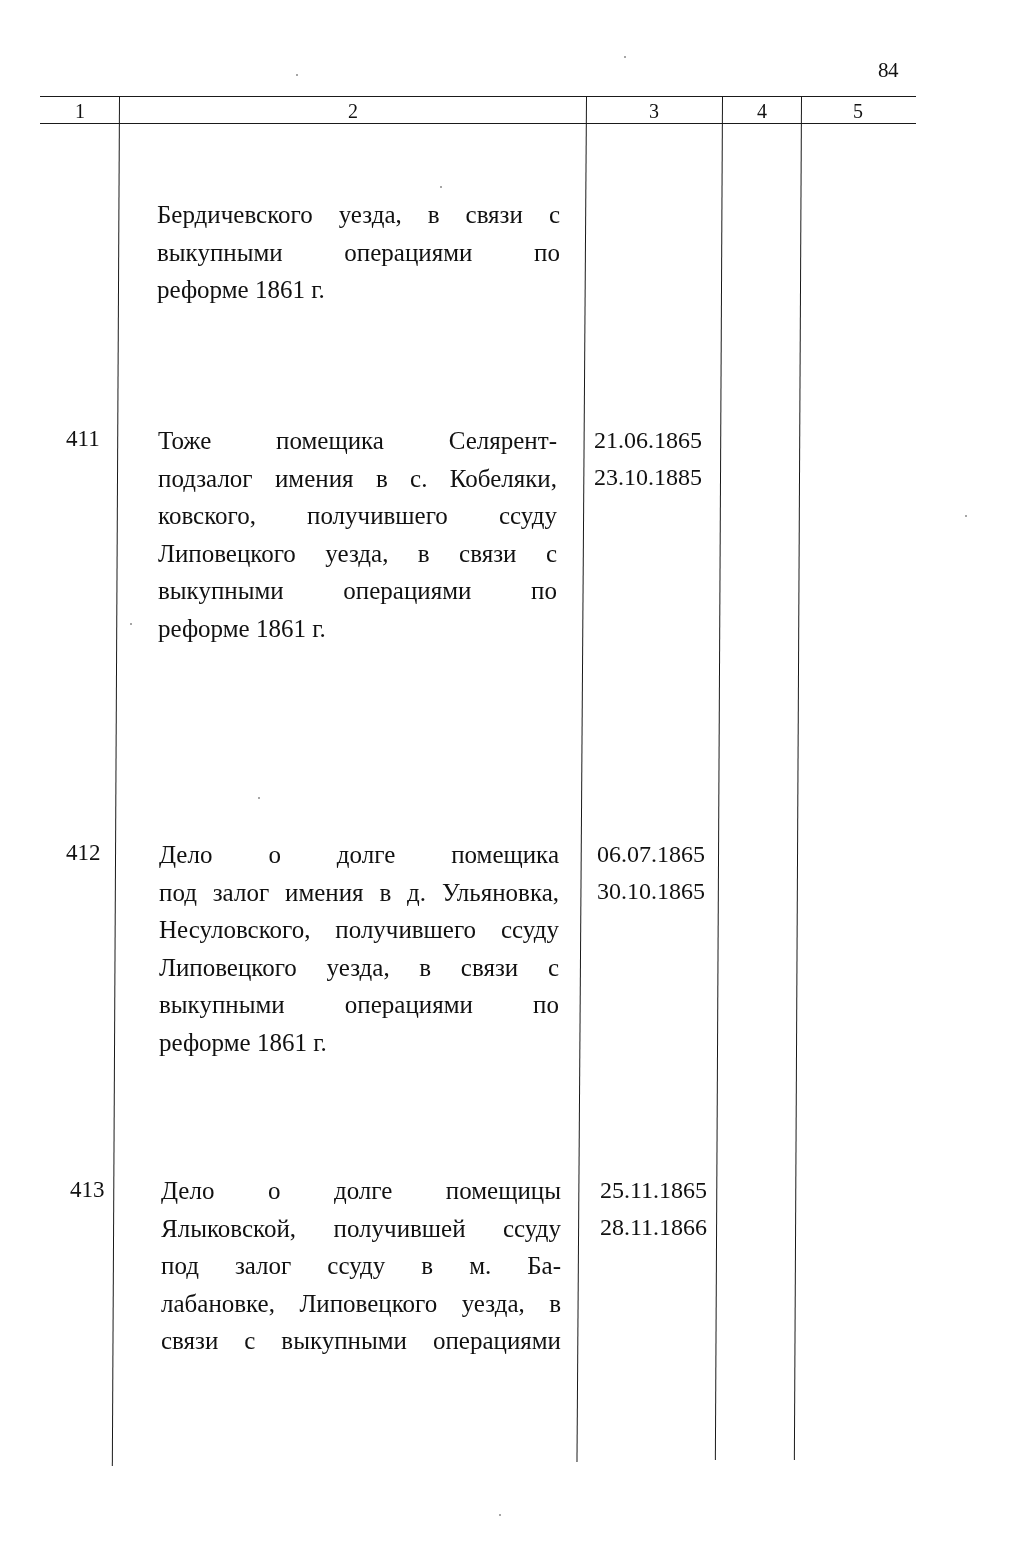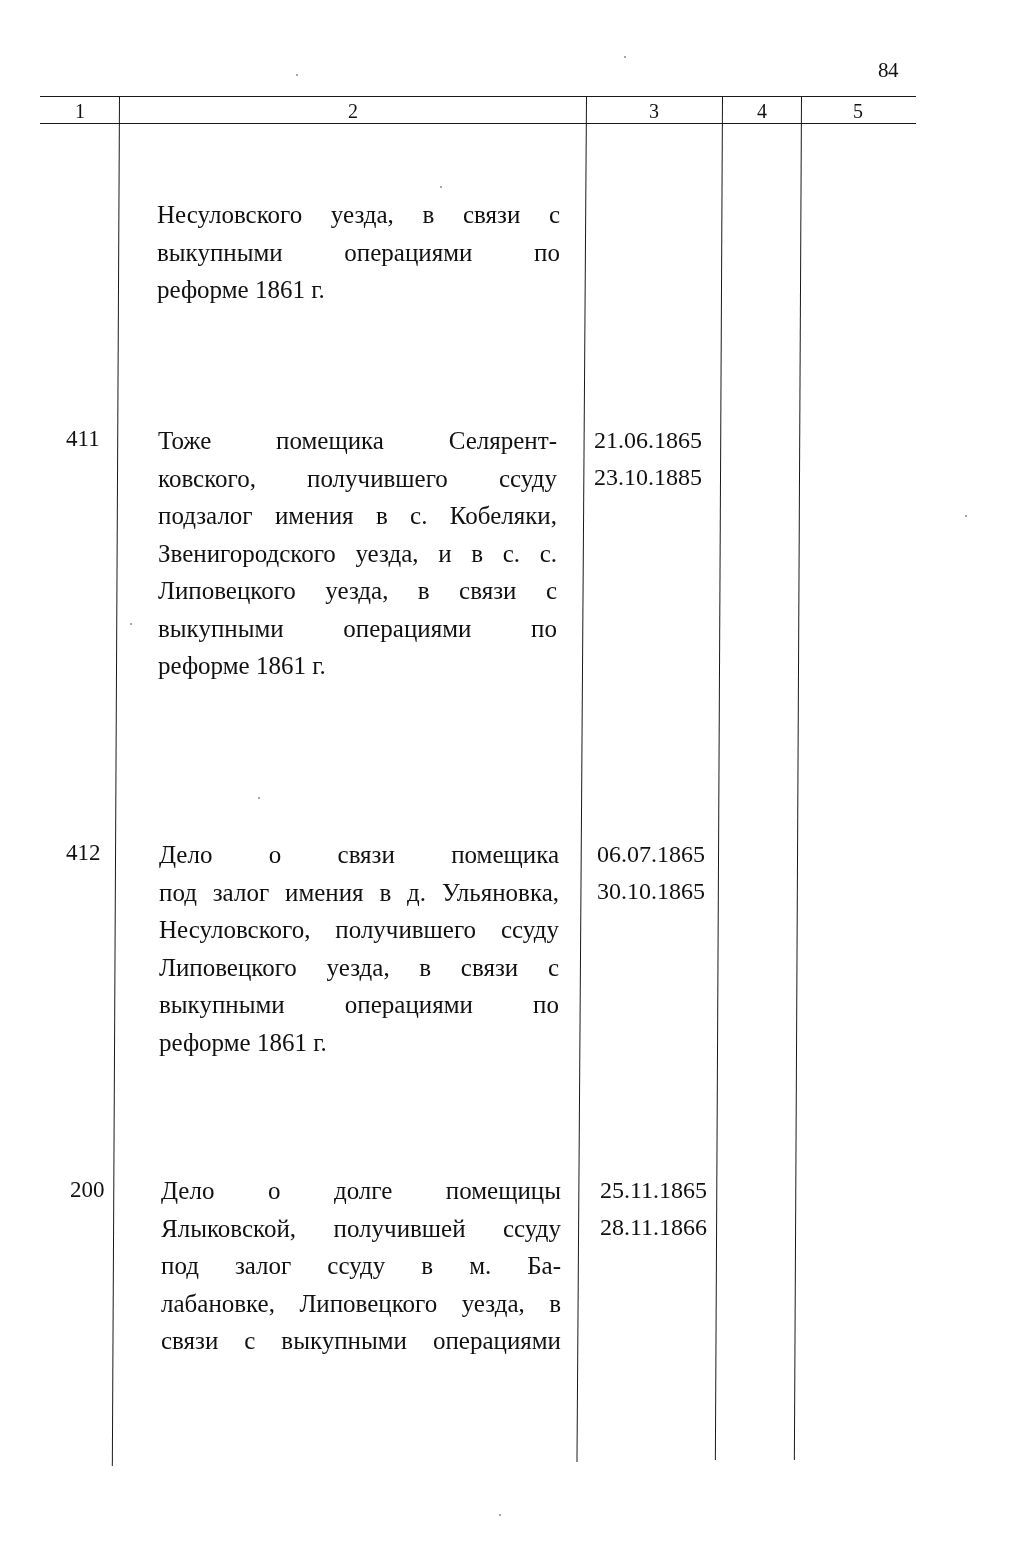--- a/index.html
+++ b/index.html
@@ -95,61 +95,60 @@
   <div class="col-head" style="left:722px; width:80px;">4</div>
   <div class="col-head" style="left:802px; width:112px;">5</div>
 
   <div class="vrule" style="left:119px; top:97px; height:1369px; transform:skewX(-0.3deg); transform-origin:top;"></div>
   <div class="vrule" style="left:586px; top:97px; height:1365px; transform:skewX(-0.4deg); transform-origin:top;"></div>
   <div class="vrule" style="left:722px; top:97px; height:1363px; transform:skewX(-0.3deg); transform-origin:top;"></div>
   <div class="vrule" style="left:801px; top:97px; height:1363px; transform:skewX(-0.3deg); transform-origin:top;"></div>
 
   <div>
     <div class="desc" style="top:196px;">
-      <span class="line">Несуловского уезда, в связи с</span>
+      <span class="line">Бердичевского уезда, в связи с</span>
       <span class="line">выкупными операциями по</span>
       <span class="line last">реформе 1861 г.</span>
     </div>
   </div>
 
   <div>
     <div class="row-num" style="top:426px;">411</div>
     <div class="desc" style="top:422px; left:158px; width:399px;">
       <span class="line">Тоже помещика Селярент-</span>
+      <span class="line">подзалог имения в с. Кобеляки,</span>
       <span class="line">ковского, получившего ссуду</span>
-      <span class="line">подзалог имения в с. Кобеляки,</span>
-      <span class="line">Звенигородского уезда, и в с. с.</span>
       <span class="line">Липовецкого уезда, в связи с</span>
       <span class="line">выкупными операциями по</span>
       <span class="line last">реформе 1861 г.</span>
     </div>
     <div class="dates" style="top:422px;">
       <span>21.06.1865</span>
       <span>23.10.1885</span>
     </div>
   </div>
 
   <div>
     <div class="row-num" style="top:840px;">412</div>
     <div class="desc" style="top:836px; left:159px; width:400px;">
-      <span class="line">Дело о связи помещика</span>
+      <span class="line">Дело о долге помещика</span>
       <span class="line">под залог имения в д. Ульяновка,</span>
       <span class="line">Несуловского, получившего ссуду</span>
       <span class="line">Липовецкого уезда, в связи с</span>
       <span class="line">выкупными операциями по</span>
       <span class="line last">реформе 1861 г.</span>
     </div>
     <div class="dates" style="top:836px; left:597px;">
       <span>06.07.1865</span>
       <span>30.10.1865</span>
     </div>
   </div>
 
   <div>
-    <div class="row-num" style="top:1177px; left:70px;">200</div>
+    <div class="row-num" style="top:1177px; left:70px;">413</div>
     <div class="desc" style="top:1172px; left:161px; width:400px;">
       <span class="line">Дело о долге помещицы</span>
       <span class="line">Ялыковской, получившей ссуду</span>
       <span class="line">под залог ссуду в м. Ба-</span>
       <span class="line">лабановке, Липовецкого уезда, в</span>
       <span class="line">связи с выкупными операциями</span>
     </div>
     <div class="dates" style="top:1172px; left:600px;">
       <span>25.11.1865</span>
       <span>28.11.1866</span>

